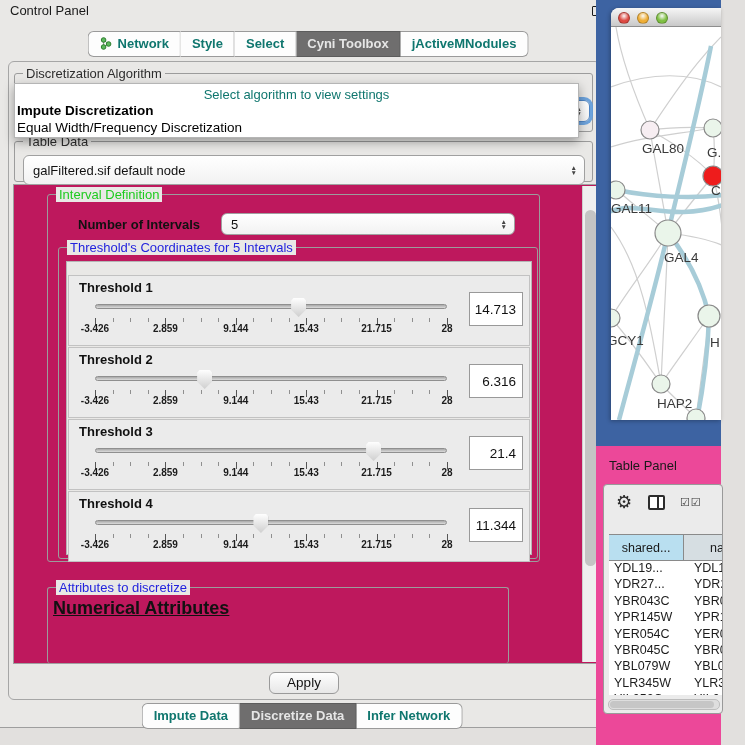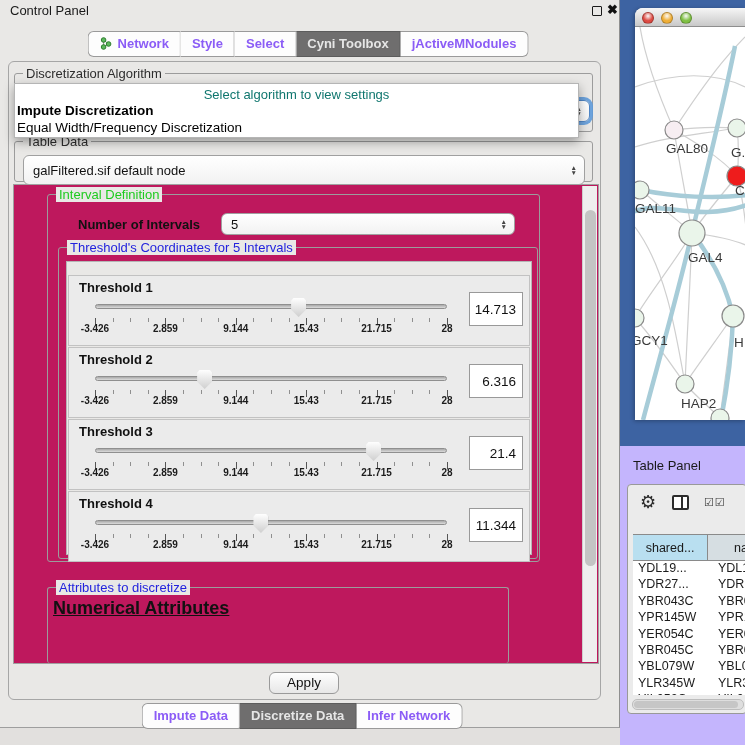--- a/index.html
+++ b/index.html
@@ -8,21 +8,21 @@
 
   
   #cp { position:absolute; left:0; top:0; width:620px; height:728px; background:#e9e8e6; border-right:1px solid #8f8f8f; border-bottom:1px solid #9e9e9e; }
   .titlebar { position:absolute; left:0; top:0; width:100%; height:22px; background:#e9e8e6; }
   .titlebar .wtitle { position:absolute; left:10px; top:3px; font-size:13px; color:#1a1a1a; }
   .float-btn { position:absolute; left:592px; top:6px; width:10px; height:10px; border:1.6px solid #1a1a1a; border-radius:1px; cursor:pointer; }
   .close-btn { position:absolute; left:607px; top:2px; font-size:13px; font-weight:bold; color:#111; cursor:pointer; }
 
   
   .tabstrip { position:absolute; display:flex; }
-  .tab { display:flex; align-items:center; gap:5px; font-size:13px; font-weight:600; color:#8b5cf6; background:#fdfdfd; border-top:1px solid #9a9a9a; border-bottom:1px solid #9a9a9a; border-right:1px solid #b3b3b3; padding:4px 11px 5px 11px; cursor:pointer; white-space:nowrap; }
+  .tab { display:flex; align-items:center; gap:5px; font-size:13px; font-weight:600; color:#0f766e; background:#fdfdfd; border-top:1px solid #9a9a9a; border-bottom:1px solid #9a9a9a; border-right:1px solid #b3b3b3; padding:4px 11px 5px 11px; cursor:pointer; white-space:nowrap; }
   .tab:first-child { border-left:1px solid #9a9a9a; border-radius:6px 0 0 6px; }
   .tab:last-child { border-right:1px solid #9a9a9a; border-radius:0 6px 6px 0; }
   .tab.sel { background:#6f6e6e; color:#e6e6e6; border-color:#5c5c5c; }
   #top-tabs { top:31px; left:308px; transform:translateX(-50%); }
   #bottom-tabs { top:703px; left:302px; transform:translateX(-50%); }
 
   
   #panel { position:absolute; left:8px; top:61px; width:593px; height:639px; border:1px solid #a6a6a6; border-radius:6px; background:#e9e8e6; }
 
   .group { position:absolute; border:1px solid #9c9c9c; border-radius:3px; }
@@ -59,21 +59,21 @@
   .tvalue { position:absolute; right:6px; top:16px; width:54px; height:34px; background:#fff; border:1px solid #999; font-family:"Liberation Sans",sans-serif; font-size:13.5px; text-align:right; padding-right:6px; color:#111; }
 
   
   #attr-list { position:absolute; left:7px; top:27px; width:447px; height:47px; background:#fff; border:1px solid #b8b8b8; overflow:hidden; }
   #attr-list .li { font-size:13px; color:#111; padding-left:16px; line-height:15.4px; white-space:nowrap; cursor:pointer; }
   #attr-list .sb { position:absolute; right:1px; top:2px; width:10px; height:40px; background:#c2c6c9; border-radius:5px; }
 
   #apply-btn { position:absolute; left:260px; top:610px; width:70px; height:22px; border:1px solid #9a9a9a; border-radius:6px; background:linear-gradient(#fefefe,#e7e7e7); font-size:13.5px; color:#111; text-align:center; line-height:20px; cursor:pointer; }
 
   
-  #right { position:absolute; left:620px; top:0; width:125px; height:745px; background:#c4b5fd; }
+  #right { position:absolute; left:596px; top:0; width:125px; height:745px; background:#ec4899; }
   #blue { position:absolute; left:0; top:0; width:125px; height:446px; background:#3d63a2; }
   #netwin { position:absolute; left:15px; top:8px; width:110px; height:412px; background:#fff; border-radius:8px 0 0 0; box-shadow:-1px 1px 4px rgba(0,0,0,.3); }
   #net-titlebar { position:absolute; left:0; top:0; width:100%; height:19px; background:linear-gradient(#f6f6f6,#c9c9c9); border-bottom:1px solid #8e8e8e; border-radius:8px 0 0 0; }
   .tl { position:absolute; top:3.5px; width:12px; height:12px; border-radius:50%; border:1px solid rgba(0,0,0,.25); cursor:pointer; }
   #net-canvas { position:absolute; left:0; top:19px; }
 
   
   #tp-title { position:absolute; left:13px; top:458px; font-size:13px; color:#1a1a1a; }
   #tp-panel { position:absolute; left:7px; top:484px; width:120px; height:230px; background:#ebebeb; border:1px solid #999; border-radius:4px; overflow:hidden; }
   .gear { position:absolute; left:12px; top:6px; font-size:18px; color:#2c2c2c; cursor:pointer; }

